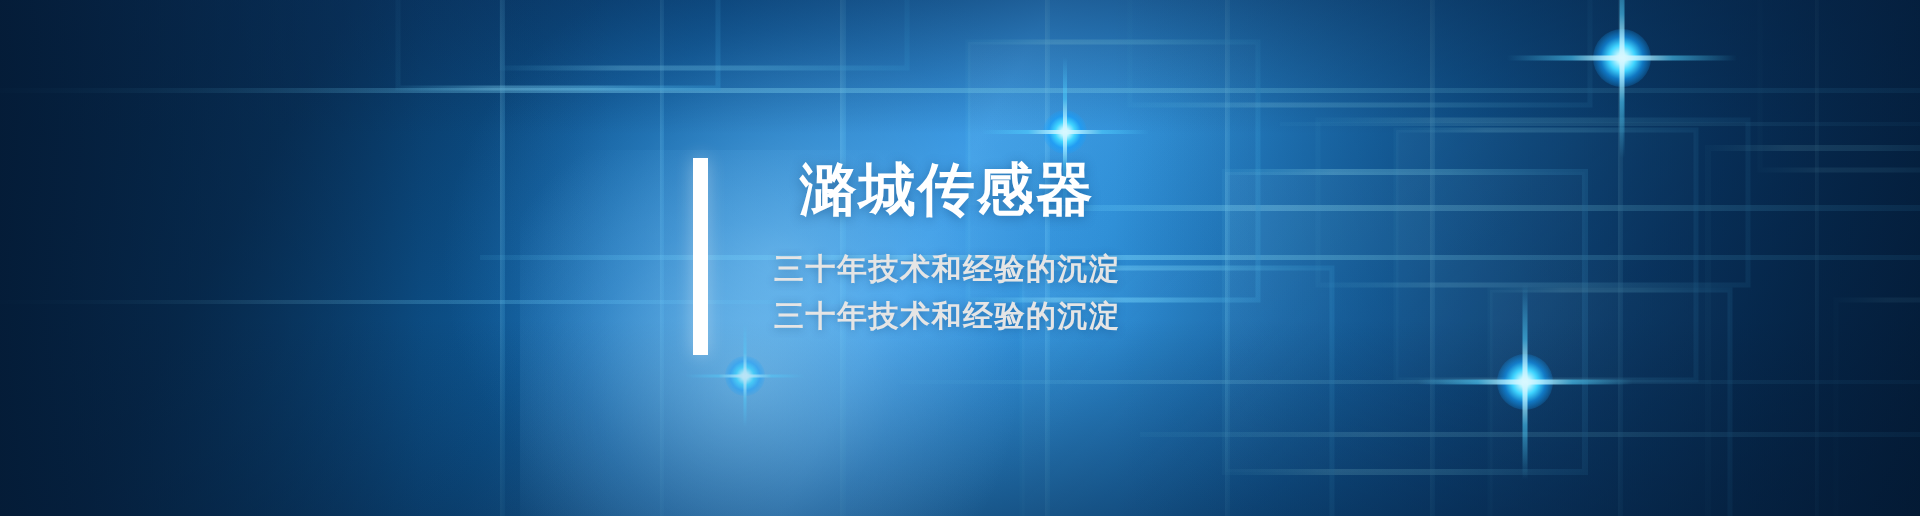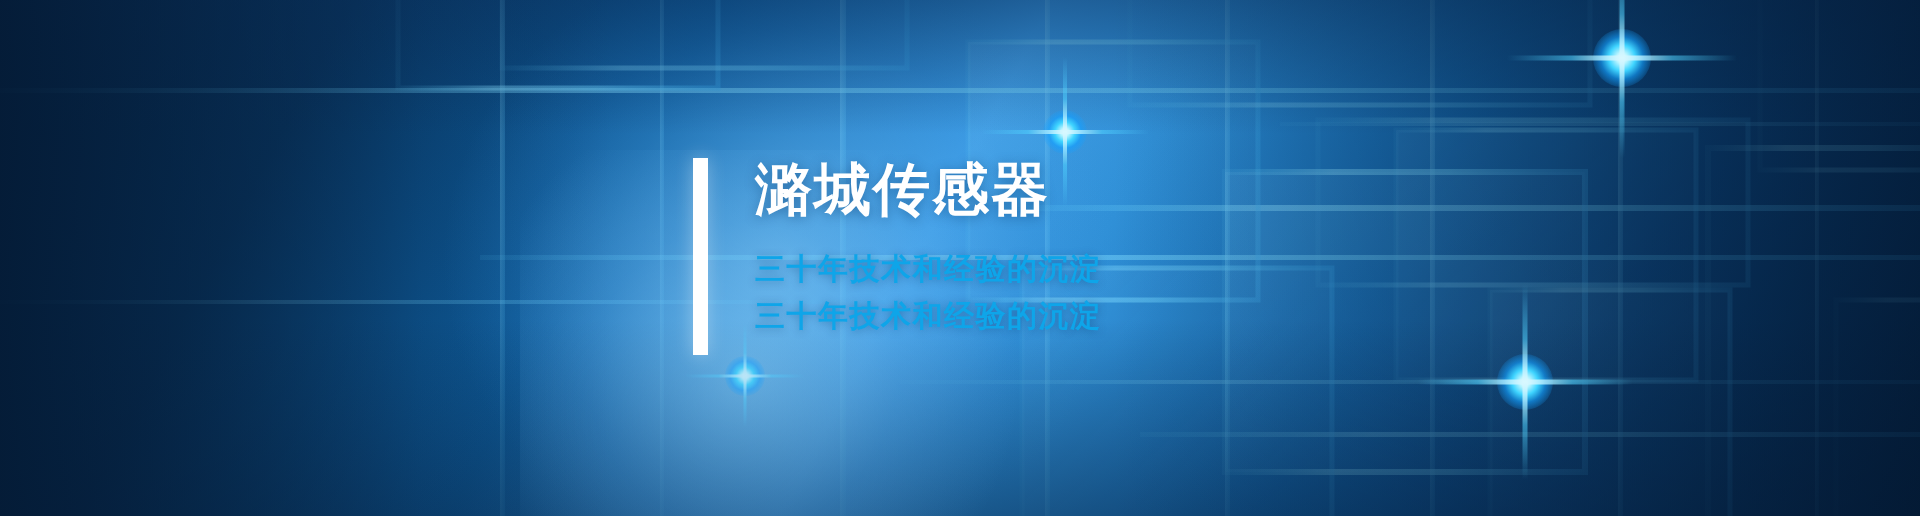--- a/index.html
+++ b/index.html
@@ -130,40 +130,41 @@
     align-items: stretch;
   }
   #accent-bar {
     width: 15px;
     height: 197px;
     background: #ffffff;
     flex: 0 0 auto;
     box-shadow: 0 0 18px rgba(255,255,255,0.35);
   }
   #text-col {
-    margin-left: 47px;
+    margin-left: 66px;
     display: flex;
     flex-direction: column;
     justify-content: flex-start;
     padding-top: 0px;
+    text-align: center;
   }
   #headline {
     font-size: 57px;
     line-height: 62px;
     font-weight: bold;
     color: #ffffff;
     letter-spacing: 2px;
     white-space: nowrap;
     text-shadow: 0 2px 12px rgba(6,48,96,0.40);
   }
   .subline {
     font-size: 30px;
     line-height: 45px;
     font-weight: bold;
-    color: #0ea5e9;
+    color: #e5e5e5;
     letter-spacing: 1.5px;
     white-space: nowrap;
     text-shadow: 0 1px 8px rgba(6,48,96,0.38);
   }
   #sub1 { margin-top: 26px; }
   #sub2 { margin-top: 2px; }
 </style>
 </head>
 <body>
 

